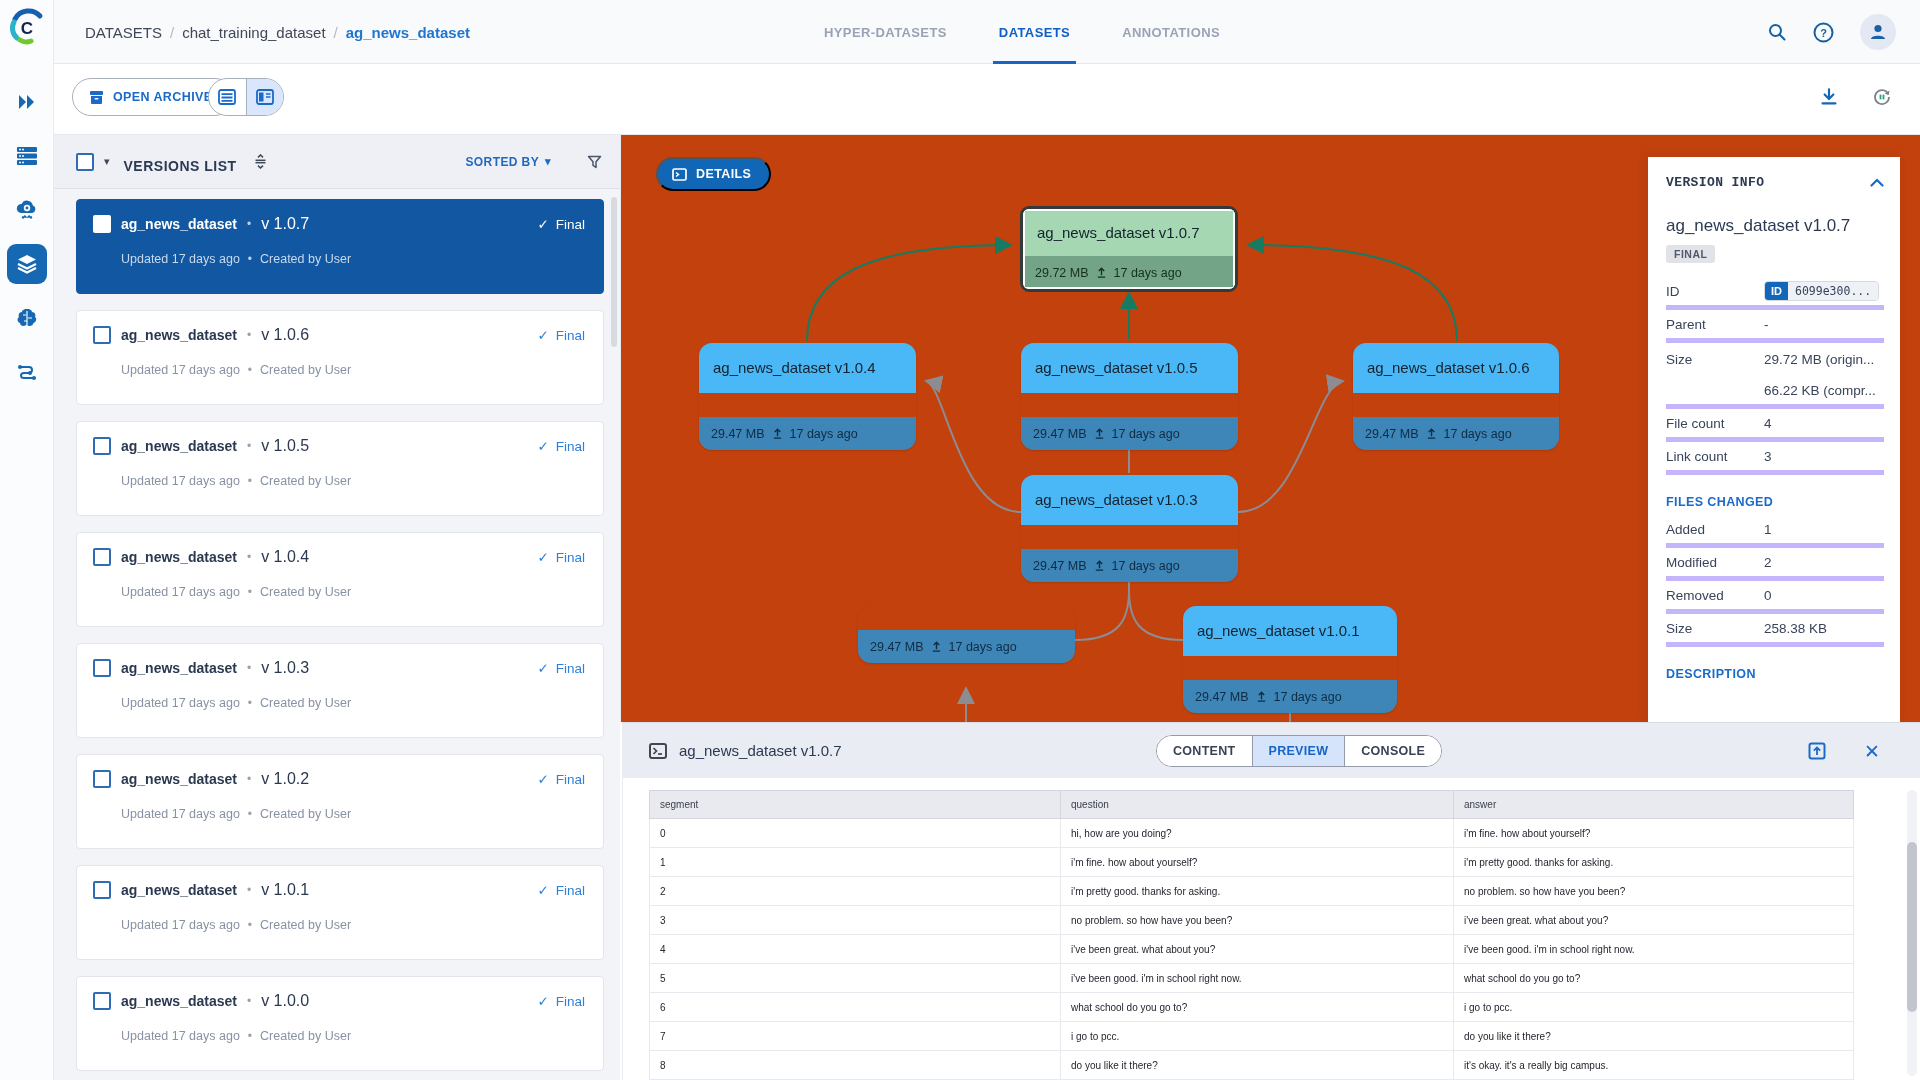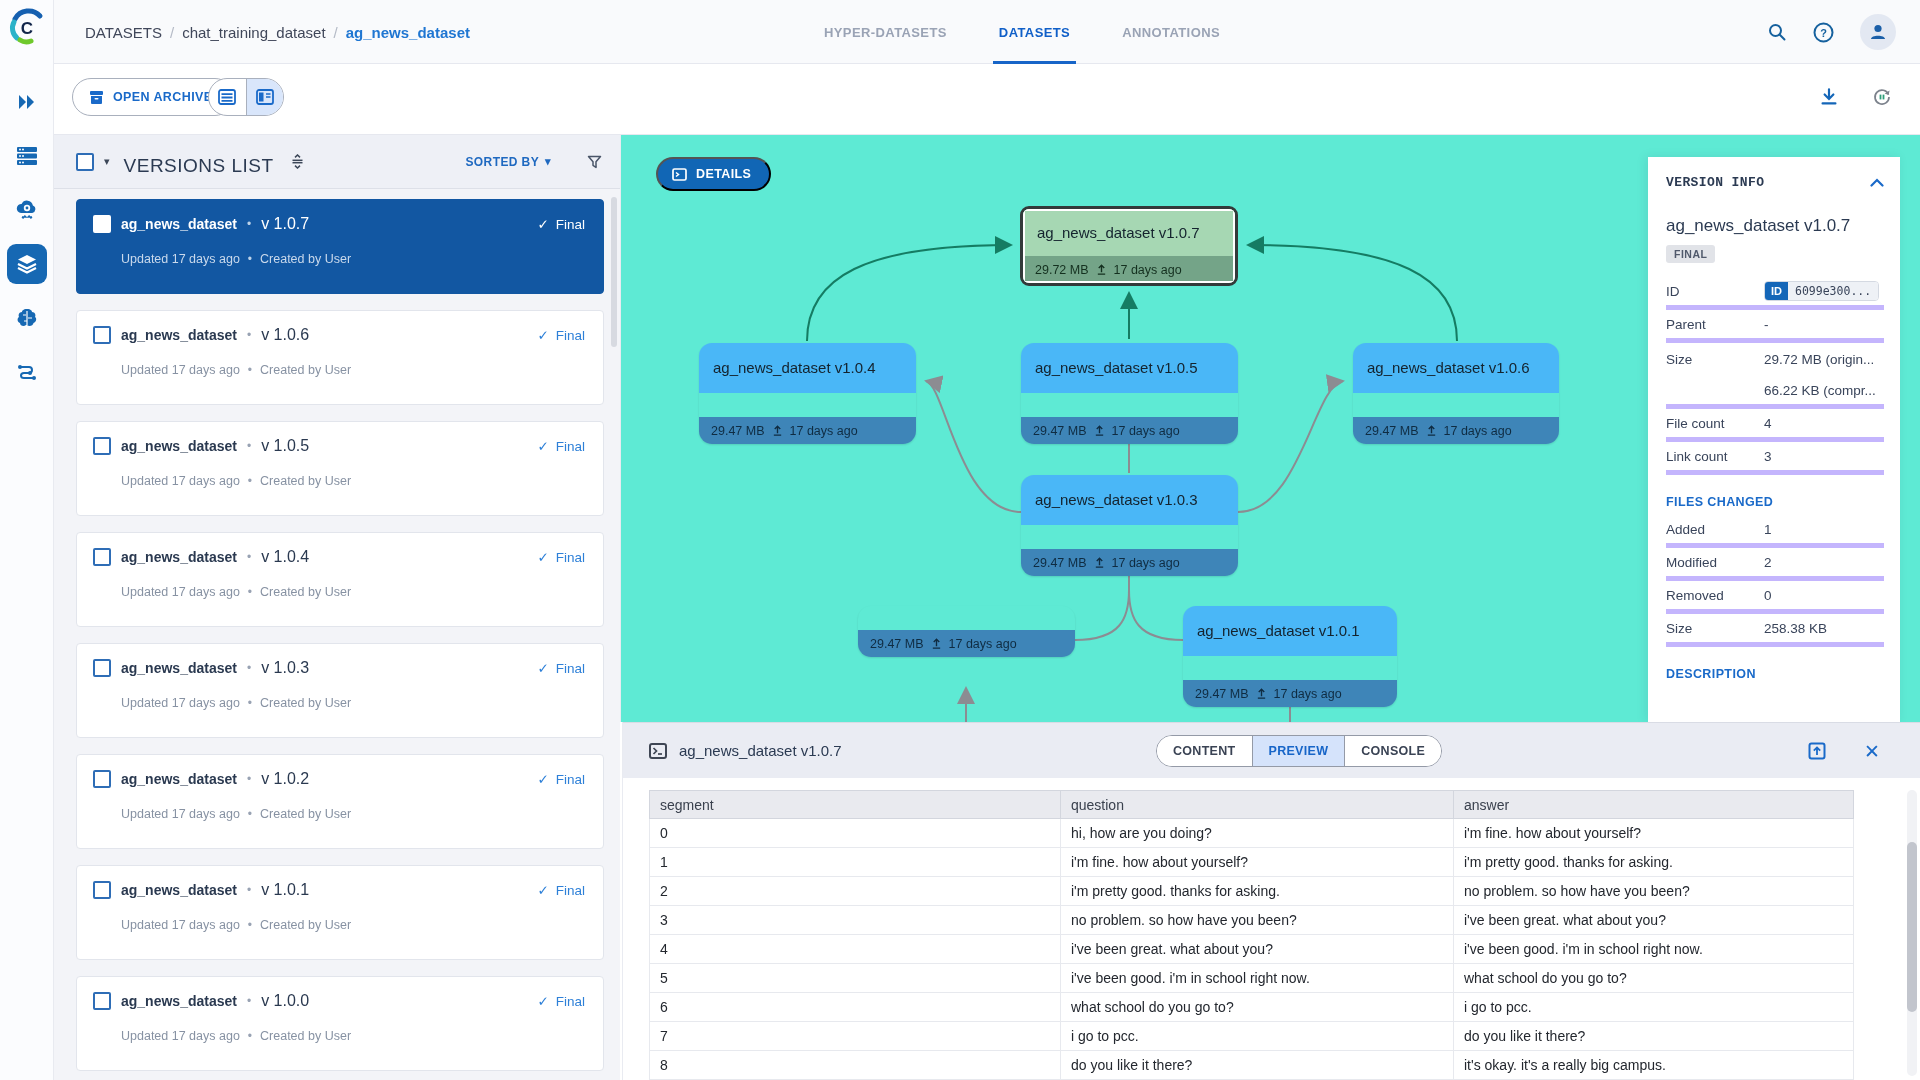--- a/index.html
+++ b/index.html
@@ -44,52 +44,52 @@
   .vt-seg + .vt-seg { border-left:1px solid #a9b0bd; }
   .vt-seg.active { background:#d9e6fb; }
   .tb-right { position:absolute; right:28px; top:14px; height:38px; display:flex; align-items:center; gap:34px; }
 
   
   .versions { position:absolute; left:54px; top:135px; width:566px; bottom:0; background:#f3f4f8; }
   .vhead { height:54px; background:#eef0f6; border-bottom:1px solid #dde0e8; display:flex;
     align-items:center; padding:0 18px 0 22px; gap:10px; }
   .cbx { width:18px; height:18px; border:2px solid #2e6db6; border-radius:2px; background:#fff; flex:0 0 auto; cursor:pointer; }
   .caret { font-size:11px; color:#3c4758; cursor:pointer; }
-  .vtitle { font-size:19px; font-weight:normal; letter-spacing:.5px; color:#2b3a52; margin-left:4px;margin-top:9px; }
+  .vtitle { font-size:14px; font-weight:bold; letter-spacing:.5px; color:#2b3a52; margin-left:4px;margin-top:9px; }
   .sortedby { margin-left:auto; font-size:12px; font-weight:bold; letter-spacing:.4px; color:#1f69c0;
     display:flex; align-items:center; gap:6px; cursor:pointer; }
   .funnel { margin-left:26px; cursor:pointer; }
   .vlist { position:absolute; top:54px; left:0; right:0; bottom:0; padding:10px 16px 0 22px; overflow:hidden; }
   .vcard { height:95px; background:#fff; border:1px solid #e2e5ec; border-radius:4px; margin-bottom:16px;
     padding:15px 18px 12px 16px; cursor:pointer; position:relative; }
   .vcard.sel { background:#1257a2; border-color:#1257a2; }
   .vrow1 { display:flex; align-items:center; gap:10px; }
   .vname { font-size:14px; font-weight:bold; color:#2a3950; }
   .vdot { color:#98a2b3; font-size:12px; }
   .vver { font-size:16px; color:#2a3950; }
   .vfinal { margin-left:auto; font-size:13.5px; color:#2e80d8; display:flex; gap:7px; align-items:center; }
   .vrow2 { margin-top:19px; margin-left:28px; font-size:12.5px; color:#8792a3; display:flex; gap:8px; align-items:center; }
   .vcard.sel .vname, .vcard.sel .vver, .vcard.sel .vfinal { color:#fff; }
   .vcard.sel .vdot { color:#bcd2e8; }
   .vcard.sel .vrow2 { color:#c9d9ec; }
   .vcard.sel .cbx { border-color:#fff; background:#fff; }
   .vscroll { position:absolute; right:3px; top:62px; width:6px; height:150px; background:#d7dae1; border-radius:3px; }
 
   
-  .graph { position:absolute; left:620px; top:135px; right:0; height:587px; background:#5eead4;
+  .graph { position:absolute; left:620px; top:135px; right:0; height:587px; background:#c2410c;
     border-left:1px solid #e9ebf1; }
   .btn-details { position:absolute; left:35px; top:22px; height:34px; padding:0 18px 0 14px; border-radius:17px;
     background:#1166b5; color:#fff; display:flex; align-items:center; gap:9px; font-size:12.5px;
     font-weight:bold; letter-spacing:.4px; cursor:pointer; z-index:5; }
   svg.edges { position:absolute; left:0; top:0; pointer-events:none; }
   .gnode { position:absolute; border-radius:13px; overflow:hidden; cursor:pointer;
     box-shadow:0 1px 2px rgba(0,0,0,.12); }
   .gnode .gtitle { height:50px; line-height:50px; padding:0 14px; font-size:15px; color:#14232e;
     white-space:nowrap; }
-  .gnode .gfoot { height:27px; padding:0 12px; display:flex; align-items:center; gap:7px; font-size:12.5px; }
+  .gnode .gfoot { height:33px; padding:0 12px; display:flex; align-items:center; gap:7px; font-size:12.5px; }
   .gnode.blue .gtitle { background:#4ab7f7; }
   .gnode.blue .gfoot { background:#3e85b8; color:#0f2c42;margin-top:24px; }
   .gnode.green { border:3px solid #333a3a; box-shadow:inset 0 0 0 2px #fff; border-radius:9px; }
   .gnode.green .gtitle { height:47px; line-height:47px; background:#a6d7b3; box-shadow:inset 2px 2px 0 #fff, inset -2px 0 0 #fff; }
   .gnode.green .gfoot { background:#74a488; color:#14301f; box-shadow:inset 2px -2px 0 #fff, inset -2px 0 0 #fff; }
   .n107{left:399px; top:71px;  width:218px;}
   .n104{left:78px;  top:208px; width:217px;}
   .n105{left:400px; top:208px; width:217px;}
   .n106{left:732px; top:208px; width:206px;}
   .n103{left:400px; top:340px; width:217px;}
@@ -126,21 +126,21 @@
   .ptitle { font-size:15px; color:#2b3a52; margin-left:12px; }
   .ptabs { position:absolute; left:533px; top:12px; height:32px; display:flex; border:1px solid #949aa7;
     border-radius:16px; overflow:hidden; background:#fff; }
   .ptab { padding:0 16px; line-height:30px; font-size:12.5px; font-weight:bold; letter-spacing:.3px;
     color:#3a4354; cursor:pointer; background:#fff; }
   .ptab + .ptab { border-left:1px solid #949aa7; }
   .ptab.active { background:#d5e3fb; color:#1765c8; }
   .picons { position:absolute; right:40px; top:0; height:56px; display:flex; align-items:center; gap:38px; }
   .pclose { font-size:19px; color:#1a6ac9; cursor:pointer; line-height:1; }
   .ptable { position:absolute; left:26px; top:68px; border-collapse:collapse; table-layout:fixed; width:1204px;
-    font-size:14px; color:#23272e; }
+    font-size:10px; color:#23272e; }
   .ptable th { background:#e9eaef; border:1px solid #d3d6de; text-align:left; font-weight:normal;
     color:#3a414e; height:28px; padding:0 10px; }
   .ptable td { border:1px solid #e7e9ee; height:29px; padding:0 10px; background:#fff; white-space:nowrap; overflow:hidden; }
   .col-seg{width:411px;} .col-q{width:393px;} .col-a{width:400px;}
   .tscroll-track { position:absolute; right:3px; top:68px; bottom:4px; width:10px; background:#f1f2f5; border-radius:5px; }
   .tscroll-thumb { position:absolute; right:3px; top:120px; width:10px; height:170px; background:#c2c5cd; border-radius:5px; cursor:pointer; }
 
   .ico { display:inline-flex; }
 </style>
 </head>

